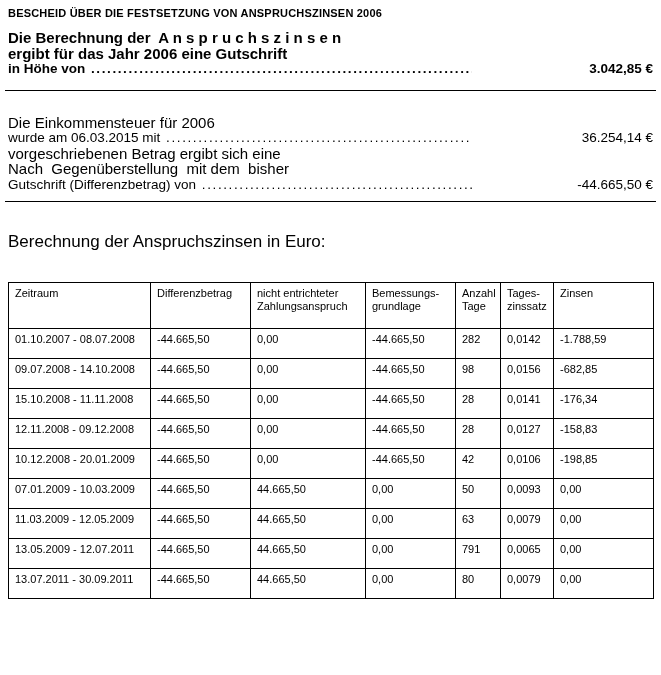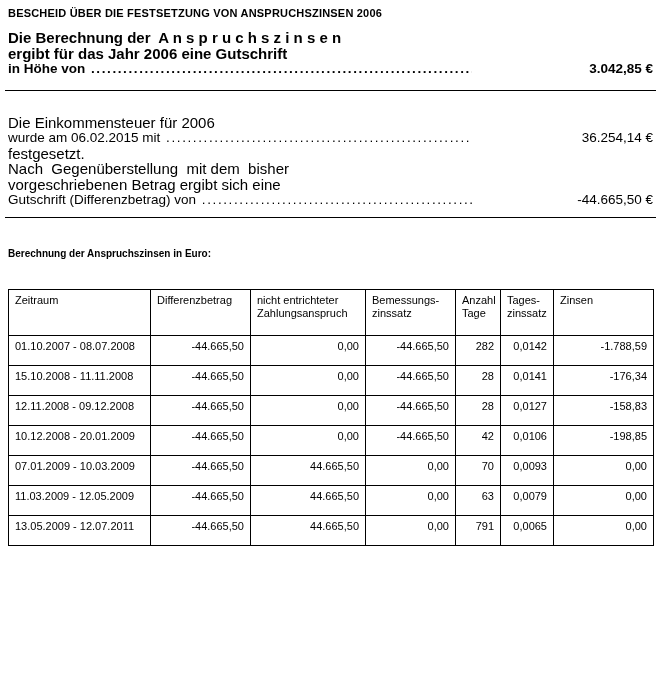--- a/index.html
+++ b/index.html
@@ -24,35 +24,35 @@
   .leader-left { flex: 0 0 464px; display: flex; align-items: baseline; overflow: hidden; }
   .leader-text { white-space: pre; }
   .dots { flex: 1 1 auto; overflow: hidden; white-space: nowrap; letter-spacing: 1.6px; padding-left: 2px; }
   .leader-amount { margin-left: auto; white-space: pre; text-align: right; }
 
   .rule { border: none; border-top: 1px solid #000; margin: 0 -3px; height: 0; }
   .rule-1 { margin-top: 13px; }
   .rule-2 { margin-top: 9px; }
   .para-2 { margin-top: 24px; }
 
-  .section-heading { font-size: 10px; font-weight: bold; margin: 30px 0 0 0; }
+  .section-heading { font-size: 17px; font-weight: normal; margin: 30px 0 0 0; }
 
   table.interest {
     border-collapse: collapse; table-layout: fixed;
     width: 645px; margin-top: 30px;
   }
   table.interest th, table.interest td {
     border: 1px solid #000; box-sizing: border-box;
     font-size: 11px; font-weight: normal;
     vertical-align: top; padding: 4px 6px;
     overflow: hidden;
   }
   table.interest th { height: 46px; text-align: left; white-space: pre-line; line-height: 13px; }
   table.interest td { height: 30px; white-space: nowrap; }
-  td.num { text-align: right; }
+  td.num { }
 </style>
 </head>
 <body>
 
 <div class="page">
 
   <div class="doc-title">BESCHEID ÜBER DIE FESTSETZUNG VON ANSPRUCHSZINSEN 2006</div>
 
   <div class="para intro">
     <div class="para-line">Die Berechnung der  A n s p r u c h s z i n s e n</div>
@@ -65,28 +65,27 @@
       <span class="leader-amount">3.042,85 €</span>
     </div>
   </div>
 
   <hr class="rule rule-1">
 
   <div class="para para-2">
     <div class="para-line">Die Einkommensteuer für 2006</div>
     <div class="leader-row">
       <span class="leader-left">
-        <span class="leader-text">wurde am 06.02.2015 mit </span>
+        <span class="leader-text">wurde am 06.03.2015 mit </span>
         <span class="dots">........................................................................................................................................................................................................</span>
       </span>
       <span class="leader-amount">36.254,14 €</span>
     </div>
-    <div class="para-line">festgesetzt.</div>
+    <div class="para-line">vorgeschriebenen Betrag ergibt sich eine</div>
     <div class="para-line">Nach  Gegenüberstellung  mit dem  bisher</div>
-    <div class="para-line">vorgeschriebenen Betrag ergibt sich eine</div>
     <div class="leader-row">
       <span class="leader-left">
         <span class="leader-text">Gutschrift (Differenzbetrag) von </span>
         <span class="dots">........................................................................................................................................................................................................</span>
       </span>
       <span class="leader-amount">-44.665,50 €</span>
     </div>
   </div>
 
   <hr class="rule rule-2">
@@ -103,39 +102,48 @@
         <col style="width:53px">
         <col style="width:100px">
     </colgroup>
     <thead>
       <tr>
         <th>Zeitraum</th>
         <th>Differenzbetrag</th>
         <th>nicht entrichteter
 Zahlungsanspruch</th>
         <th>Bemessungs-
-zinssatz</th>
+grundlage</th>
         <th>Anzahl
 Tage</th>
         <th>Tages-
 zinssatz</th>
         <th>Zinsen</th>
       </tr>
     </thead>
     <tbody>
         <tr>
           <td>01.10.2007 - 08.07.2008</td>
           <td class="num">-44.665,50</td>
           <td class="num">0,00</td>
           <td class="num">-44.665,50</td>
           <td class="num">282</td>
           <td class="num">0,0142</td>
           <td class="num">-1.788,59</td>
         </tr>
         <tr>
+          <td>09.07.2008 - 14.10.2008</td>
+          <td class="num">-44.665,50</td>
+          <td class="num">0,00</td>
+          <td class="num">-44.665,50</td>
+          <td class="num">98</td>
+          <td class="num">0,0156</td>
+          <td class="num">-682,85</td>
+        </tr>
+        <tr>
           <td>15.10.2008 - 11.11.2008</td>
           <td class="num">-44.665,50</td>
           <td class="num">0,00</td>
           <td class="num">-44.665,50</td>
           <td class="num">28</td>
           <td class="num">0,0141</td>
           <td class="num">-176,34</td>
         </tr>
         <tr>
           <td>12.11.2008 - 09.12.2008</td>
@@ -153,21 +161,21 @@
           <td class="num">-44.665,50</td>
           <td class="num">42</td>
           <td class="num">0,0106</td>
           <td class="num">-198,85</td>
         </tr>
         <tr>
           <td>07.01.2009 - 10.03.2009</td>
           <td class="num">-44.665,50</td>
           <td class="num">44.665,50</td>
           <td class="num">0,00</td>
-          <td class="num">70</td>
+          <td class="num">50</td>
           <td class="num">0,0093</td>
           <td class="num">0,00</td>
         </tr>
         <tr>
           <td>11.03.2009 - 12.05.2009</td>
           <td class="num">-44.665,50</td>
           <td class="num">44.665,50</td>
           <td class="num">0,00</td>
           <td class="num">63</td>
           <td class="num">0,0079</td>
@@ -175,16 +183,25 @@
         </tr>
         <tr>
           <td>13.05.2009 - 12.07.2011</td>
           <td class="num">-44.665,50</td>
           <td class="num">44.665,50</td>
           <td class="num">0,00</td>
           <td class="num">791</td>
           <td class="num">0,0065</td>
           <td class="num">0,00</td>
         </tr>
+        <tr>
+          <td>13.07.2011 - 30.09.2011</td>
+          <td class="num">-44.665,50</td>
+          <td class="num">44.665,50</td>
+          <td class="num">0,00</td>
+          <td class="num">80</td>
+          <td class="num">0,0079</td>
+          <td class="num">0,00</td>
+        </tr>
       </tbody>
   </table>
 
 </div>
 
 </body></html>

